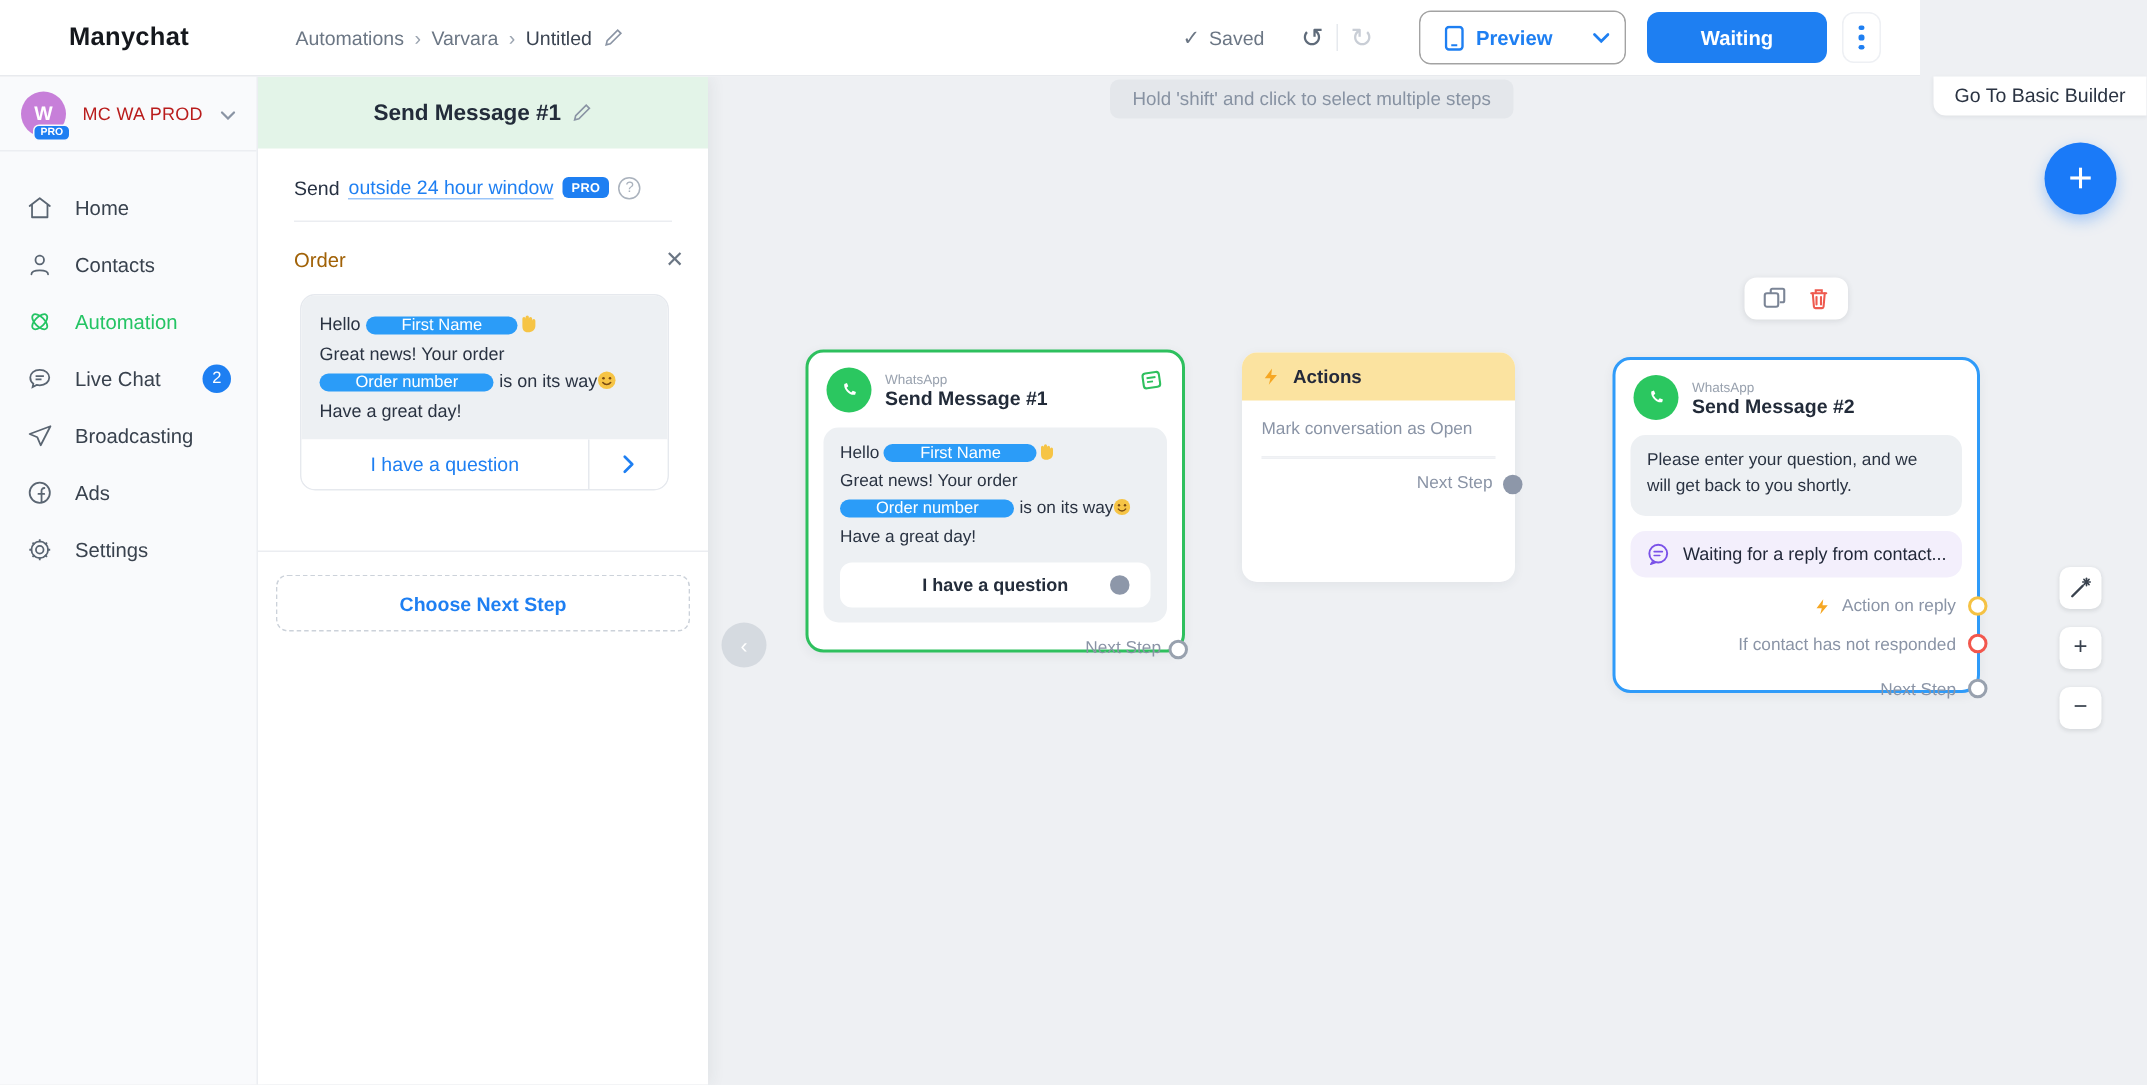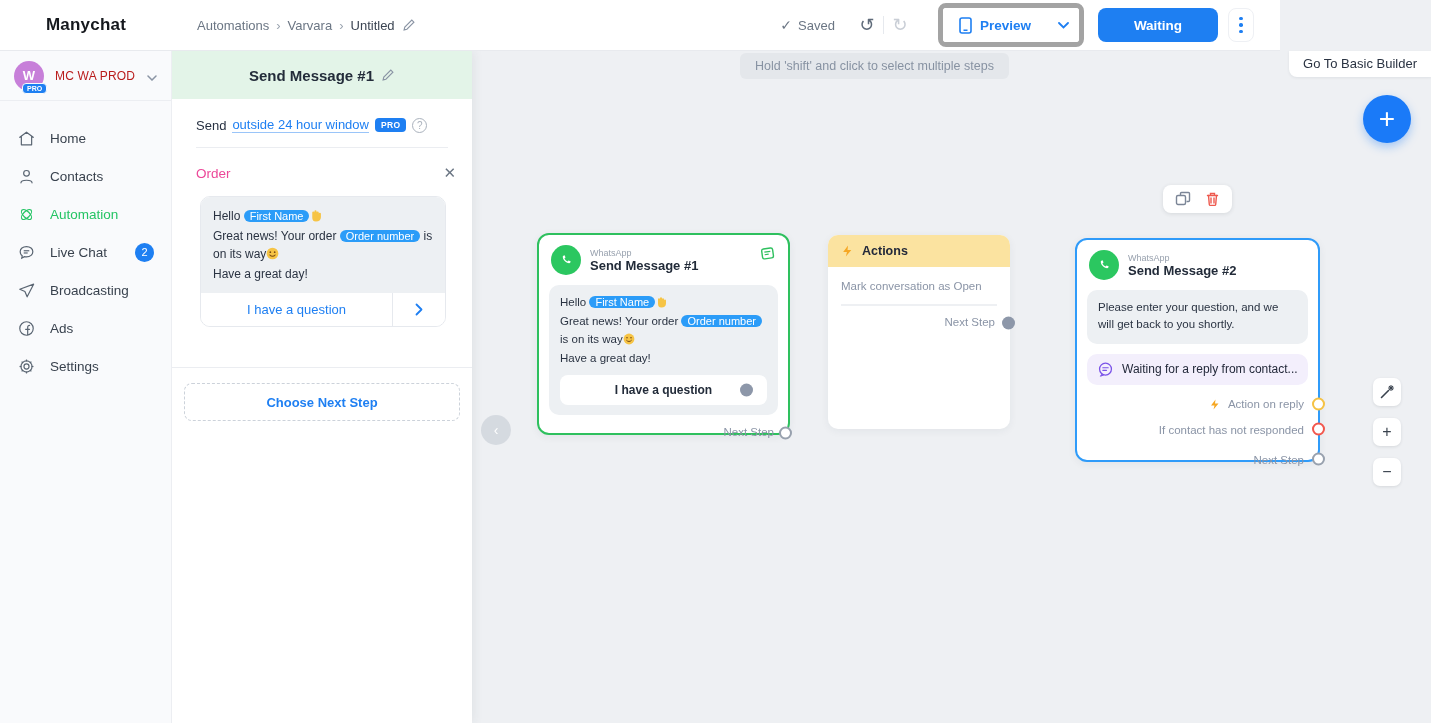--- a/index.html
+++ b/index.html
@@ -16,21 +16,21 @@
   .crumb-sep { color:#9aa3af; font-size:13px; }
   .pencil-svg { width:14px; height:14px; stroke:#8a94a4; fill:none; stroke-width:1.6; cursor:pointer; }
   .topbar-right { margin-left:auto; display:flex; align-items:center; margin-right:26px; gap:10px; }
   .saved { display:flex; align-items:center; gap:6px; font-size:13px; color:#6b7684; margin-right:8px; }
   .check { color:#6b7684; font-size:14px; }
   .undo-redo { display:flex; align-items:center; gap:2px; margin-right:14px; }
   .icon-btn { width:28px; height:28px; display:flex; align-items:center; justify-content:center;
     font-size:18px; background:none; border:none; cursor:pointer; }
   .undo { color:#5f6b7a; } .redo { color:#c9ced6; }
   .ur-sep { width:1px; height:18px; background:#e6e9ee; }
-  .preview-group { display:flex; border:5px solid #a3a3a3; border-radius:8px; overflow:hidden; background:#fff; }
+  .preview-group { display:flex; border:1px solid #a3a3a3; border-radius:8px; overflow:hidden; background:#fff; }
   .preview-main { display:flex; align-items:center; gap:8px; padding:0 16px; height:34px;
     color:#1e7ff2; font-size:13.5px; font-weight:600; background:#fff; border:none; cursor:pointer; }
   .preview-caret { width:32px; display:flex; align-items:center; justify-content:center;
     border-left:1px solid #e3e7ec; background:#fff; border:none; cursor:pointer; }
   .btn-update { height:34px; min-width:120px; background:#1e7ff2; color:#fff; font-size:13.5px;
     font-weight:600; border:none; border-radius:8px; cursor:pointer; margin-left:4px; }
   .kebab-btn { width:26px; height:34px; background:#fff; border:1px solid #eef0f4; border-radius:8px;
     display:flex; flex-direction:column; align-items:center; justify-content:center; gap:3px; cursor:pointer; }
   .kebab-btn i { width:3.5px; height:3.5px; border-radius:50%; background:#1e7ff2; }
 
@@ -59,25 +59,25 @@
   .panel-header { height:48px; background:#e3f4e8; display:flex; align-items:center; justify-content:center; gap:7px; }
   .panel-title { font-size:15px; font-weight:bold; color:#232c3a; }
   .send-row { display:flex; align-items:center; gap:6px; padding:18px 24px 0; font-size:13px; flex-wrap:wrap; }
   .send-link { color:#1e7ff2; border-bottom:1px solid rgba(30,127,242,.45); cursor:pointer; }
   .pro-badge { background:#1e7ff2; color:#fff; font-size:8.5px; font-weight:bold; padding:2px 6px;
     border-radius:4px; letter-spacing:.3px; }
   .help-circle { width:15px; height:15px; border:1.3px solid #aab2bd; border-radius:50%; color:#aab2bd;
     font-size:10px; display:inline-flex; align-items:center; justify-content:center; cursor:pointer; }
   .panel-div { height:1px; background:#ebedf1; margin:14px 24px 0; }
   .order-row { display:flex; align-items:center; justify-content:space-between; padding:16px 16px 12px 24px; }
-  .order-title { font-size:13.5px; color:#ec4899; }
+  .order-title { font-size:13.5px; color:#a16207; }
   .close-x { color:#6b7684; font-size:15px; background:none; border:none; cursor:pointer; }
   .preview-bubble { margin:2px 26px 0 28px; border:1px solid #e6e9ee; border-radius:10px; overflow:hidden; }
   .bubble-body { background:#edf0f3; padding:10px 12px; font-size:12px; line-height:1.5; color:#2a3342; }
-  .chip { background:#2b9cf8; color:#fff; border-radius:6px; padding:0px 6px; font-size:11px; white-space:nowrap; }
+  .chip { background:#2b9cf8; color:#fff; border-radius:6px; padding:0px 24px; font-size:11px; white-space:nowrap; }
   .bubble-footer { background:#fff; display:flex; align-items:stretch; height:33px; }
   .bubble-footer .btn-label { flex:1; display:flex; align-items:center; justify-content:center;
     color:#1e7ff2; font-size:13px; cursor:pointer; }
   .bubble-footer .v-sep { width:1px; background:#e6e9ee; }
   .bubble-footer .arrow { width:52px; display:flex; align-items:center; justify-content:center; cursor:pointer; }
   .panel-div2 { height:1px; background:#ebedf1; margin:40px 0 0; }
   .choose-next { margin:15px 12px 0; width:276px; height:38px; border:1px dashed #ccd2da; border-radius:8px;
     background:#fff; color:#1e7ff2; font-size:13px; font-weight:600; cursor:pointer; }
 
   
@@ -354,21 +354,21 @@
         <span>I have a question</span>
         <span class="handle filled dot-abs" style="right:14px;"></span>
       </div>
     </div>
     <div class="node-footer">
       <span>Next Step</span>
       <span class="handle hollow" style="right:-4px;"></span>
     </div>
   </div>
 
-  <div class="node actions-node" style="left:356px; top:184px; width:182px; height:194px;">
+  <div class="node actions-node" style="left:356px; top:184px; width:182px; height:153px;">
     <div class="actions-header">
       <svg width="13" height="14" viewBox="0 0 24 24">
           <polygon points="13,2 4,14 11,14 9,22 19,10 12,10" fill="#f6a723"></polygon>
         </svg>
       <span>Actions</span>
     </div>
     <div class="actions-body">
       <div class="row1">Mark conversation as Open</div>
       <div class="a-div"></div>
       <div class="a-div"></div>

